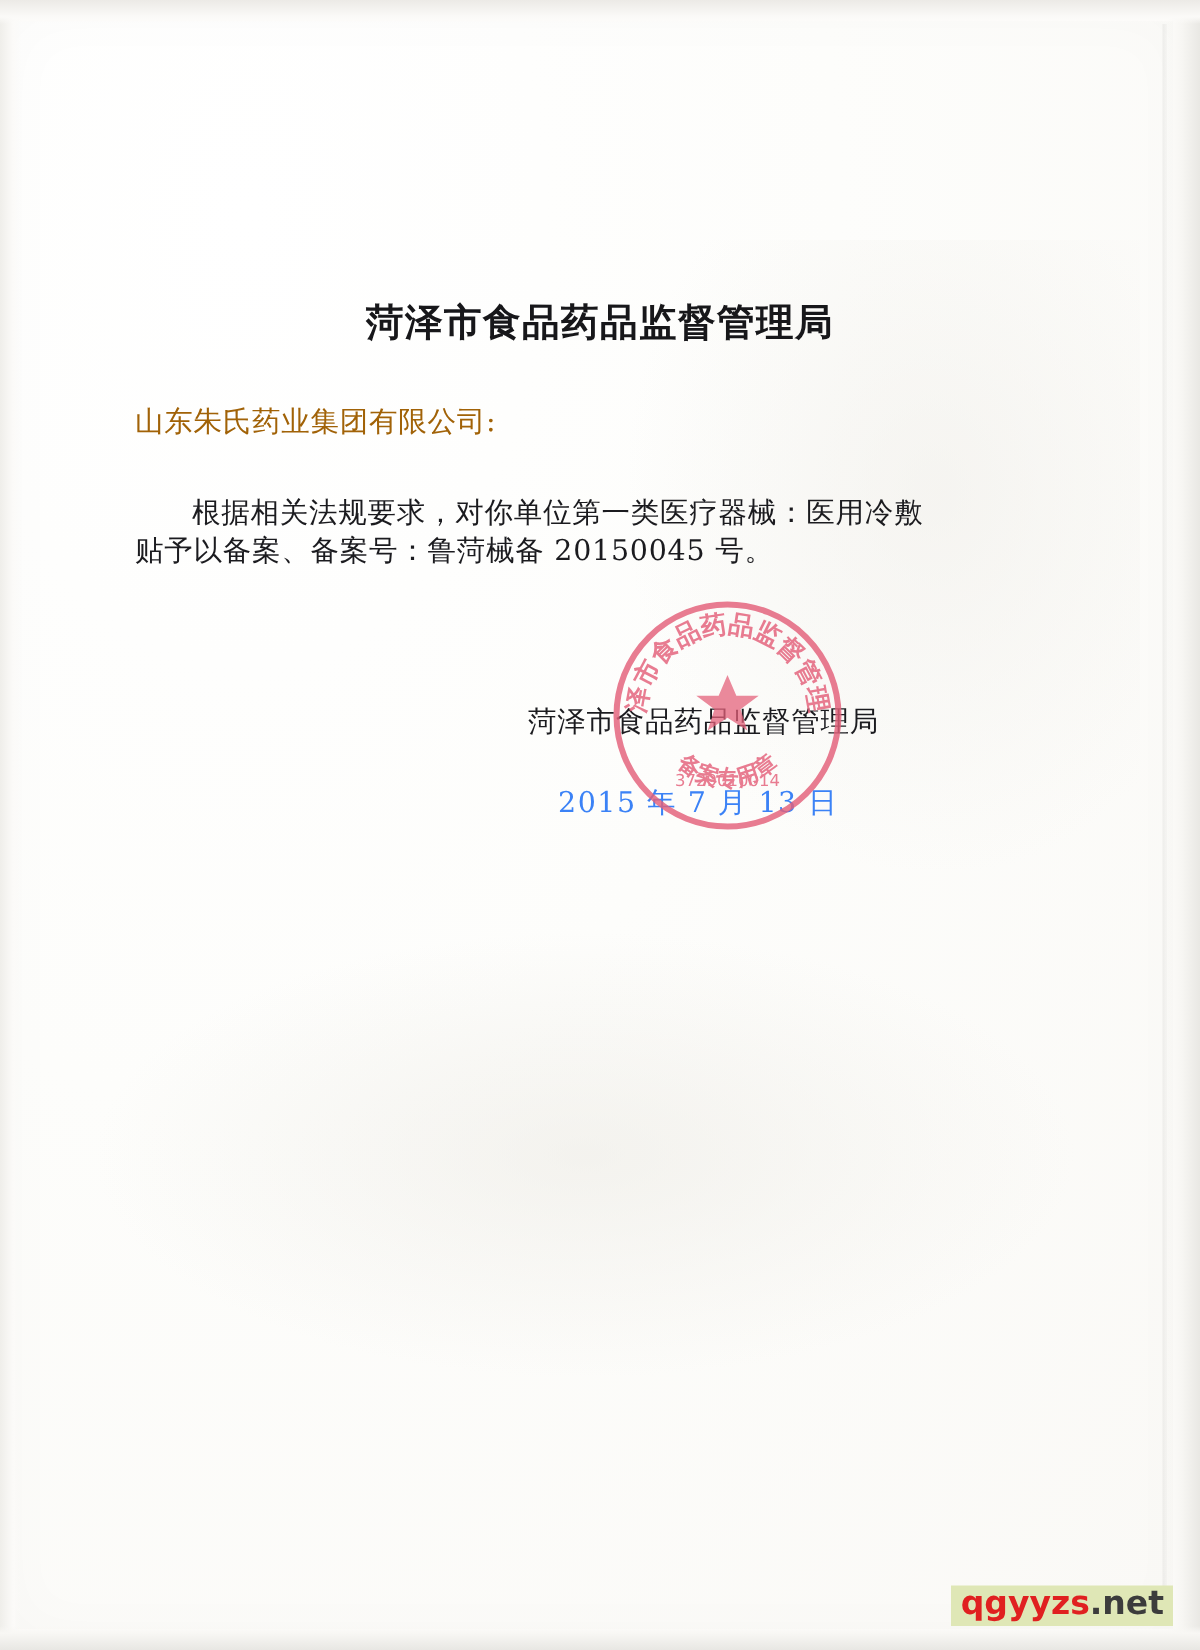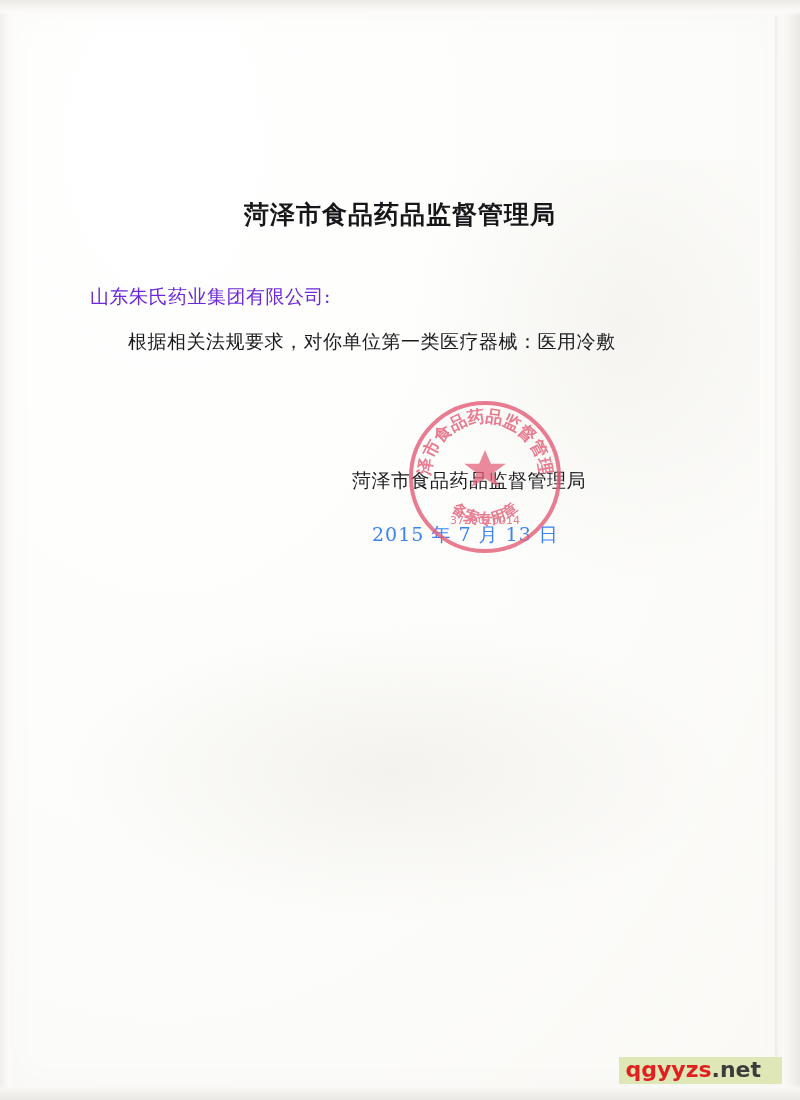--- a/index.html
+++ b/index.html
@@ -71,25 +71,25 @@
     width: 800px;
     text-align: center;
     font-family: "DejaVu Serif", serif;
     font-weight: bold;
     font-size: 25px;
     letter-spacing: 1px;
     color: #17171a;
   }
   .addressee {
     position: absolute;
-    top: 284px;
+    top: 268px;
     left: 90px;
     font-family: "DejaVu Serif", serif;
     font-size: 19px;
-    color: #6d28d9;
+    color: #a16207;
     letter-spacing: 0.5px;
   }
   .body-line-1 {
     position: absolute;
     top: 314px;
     left: 90px;
     width: 600px;
     font-family: "DejaVu Serif", serif;
     font-size: 19px;
     color: #1b1b1f;
@@ -136,21 +136,21 @@
     height: 162px;
     opacity: 0.82;
   }
   .seal svg { display: block; }
 
   
   .watermark {
     position: absolute;
     right: 18px;
     bottom: 16px;
-    padding: 2px 21px 3px 6px;
+    padding: 2px 6px 3px 6px;
     background: #dfe7b6;
     font-family: "DejaVu Sans", sans-serif;
     font-size: 22px;
     font-weight: bold;
     color: #e02020;
     letter-spacing: 0px;
     line-height: 1;
   }
   .watermark .net {
     color: #3c3c3c;
@@ -168,20 +168,21 @@
   <div class="edge-right"></div>
   <div class="edge-top"></div>
   <div class="edge-bottom"></div>
   <div class="crease"></div>
 
   <div class="doc-title">菏泽市食品药品监督管理局</div>
 
   <div class="addressee">山东朱氏药业集团有限公司:</div>
 
   <div class="body-line-1">根据相关法规要求，对你单位第一类医疗器械：医用冷敷</div>
+  <div class="body-line-2">贴予以备案、备案号：鲁菏械备 20150045 号。</div>
 
   <div class="issuer">菏泽市食品药品监督管理局</div>
   <div class="issue-date">2015 年 7 月 13 日</div>
 
   <div class="seal">
     <svg width="162" height="162" viewBox="0 0 162 162" xmlns="http://www.w3.org/2000/svg">
       <defs>
         <path id="arcpath" d="M 26,81 A 55,55 0 0 1 136,81" fill="none"></path>
         <path id="arcpath2" d="M 34,81 A 47,47 0 0 0 128,81" fill="none"></path>
       </defs>

